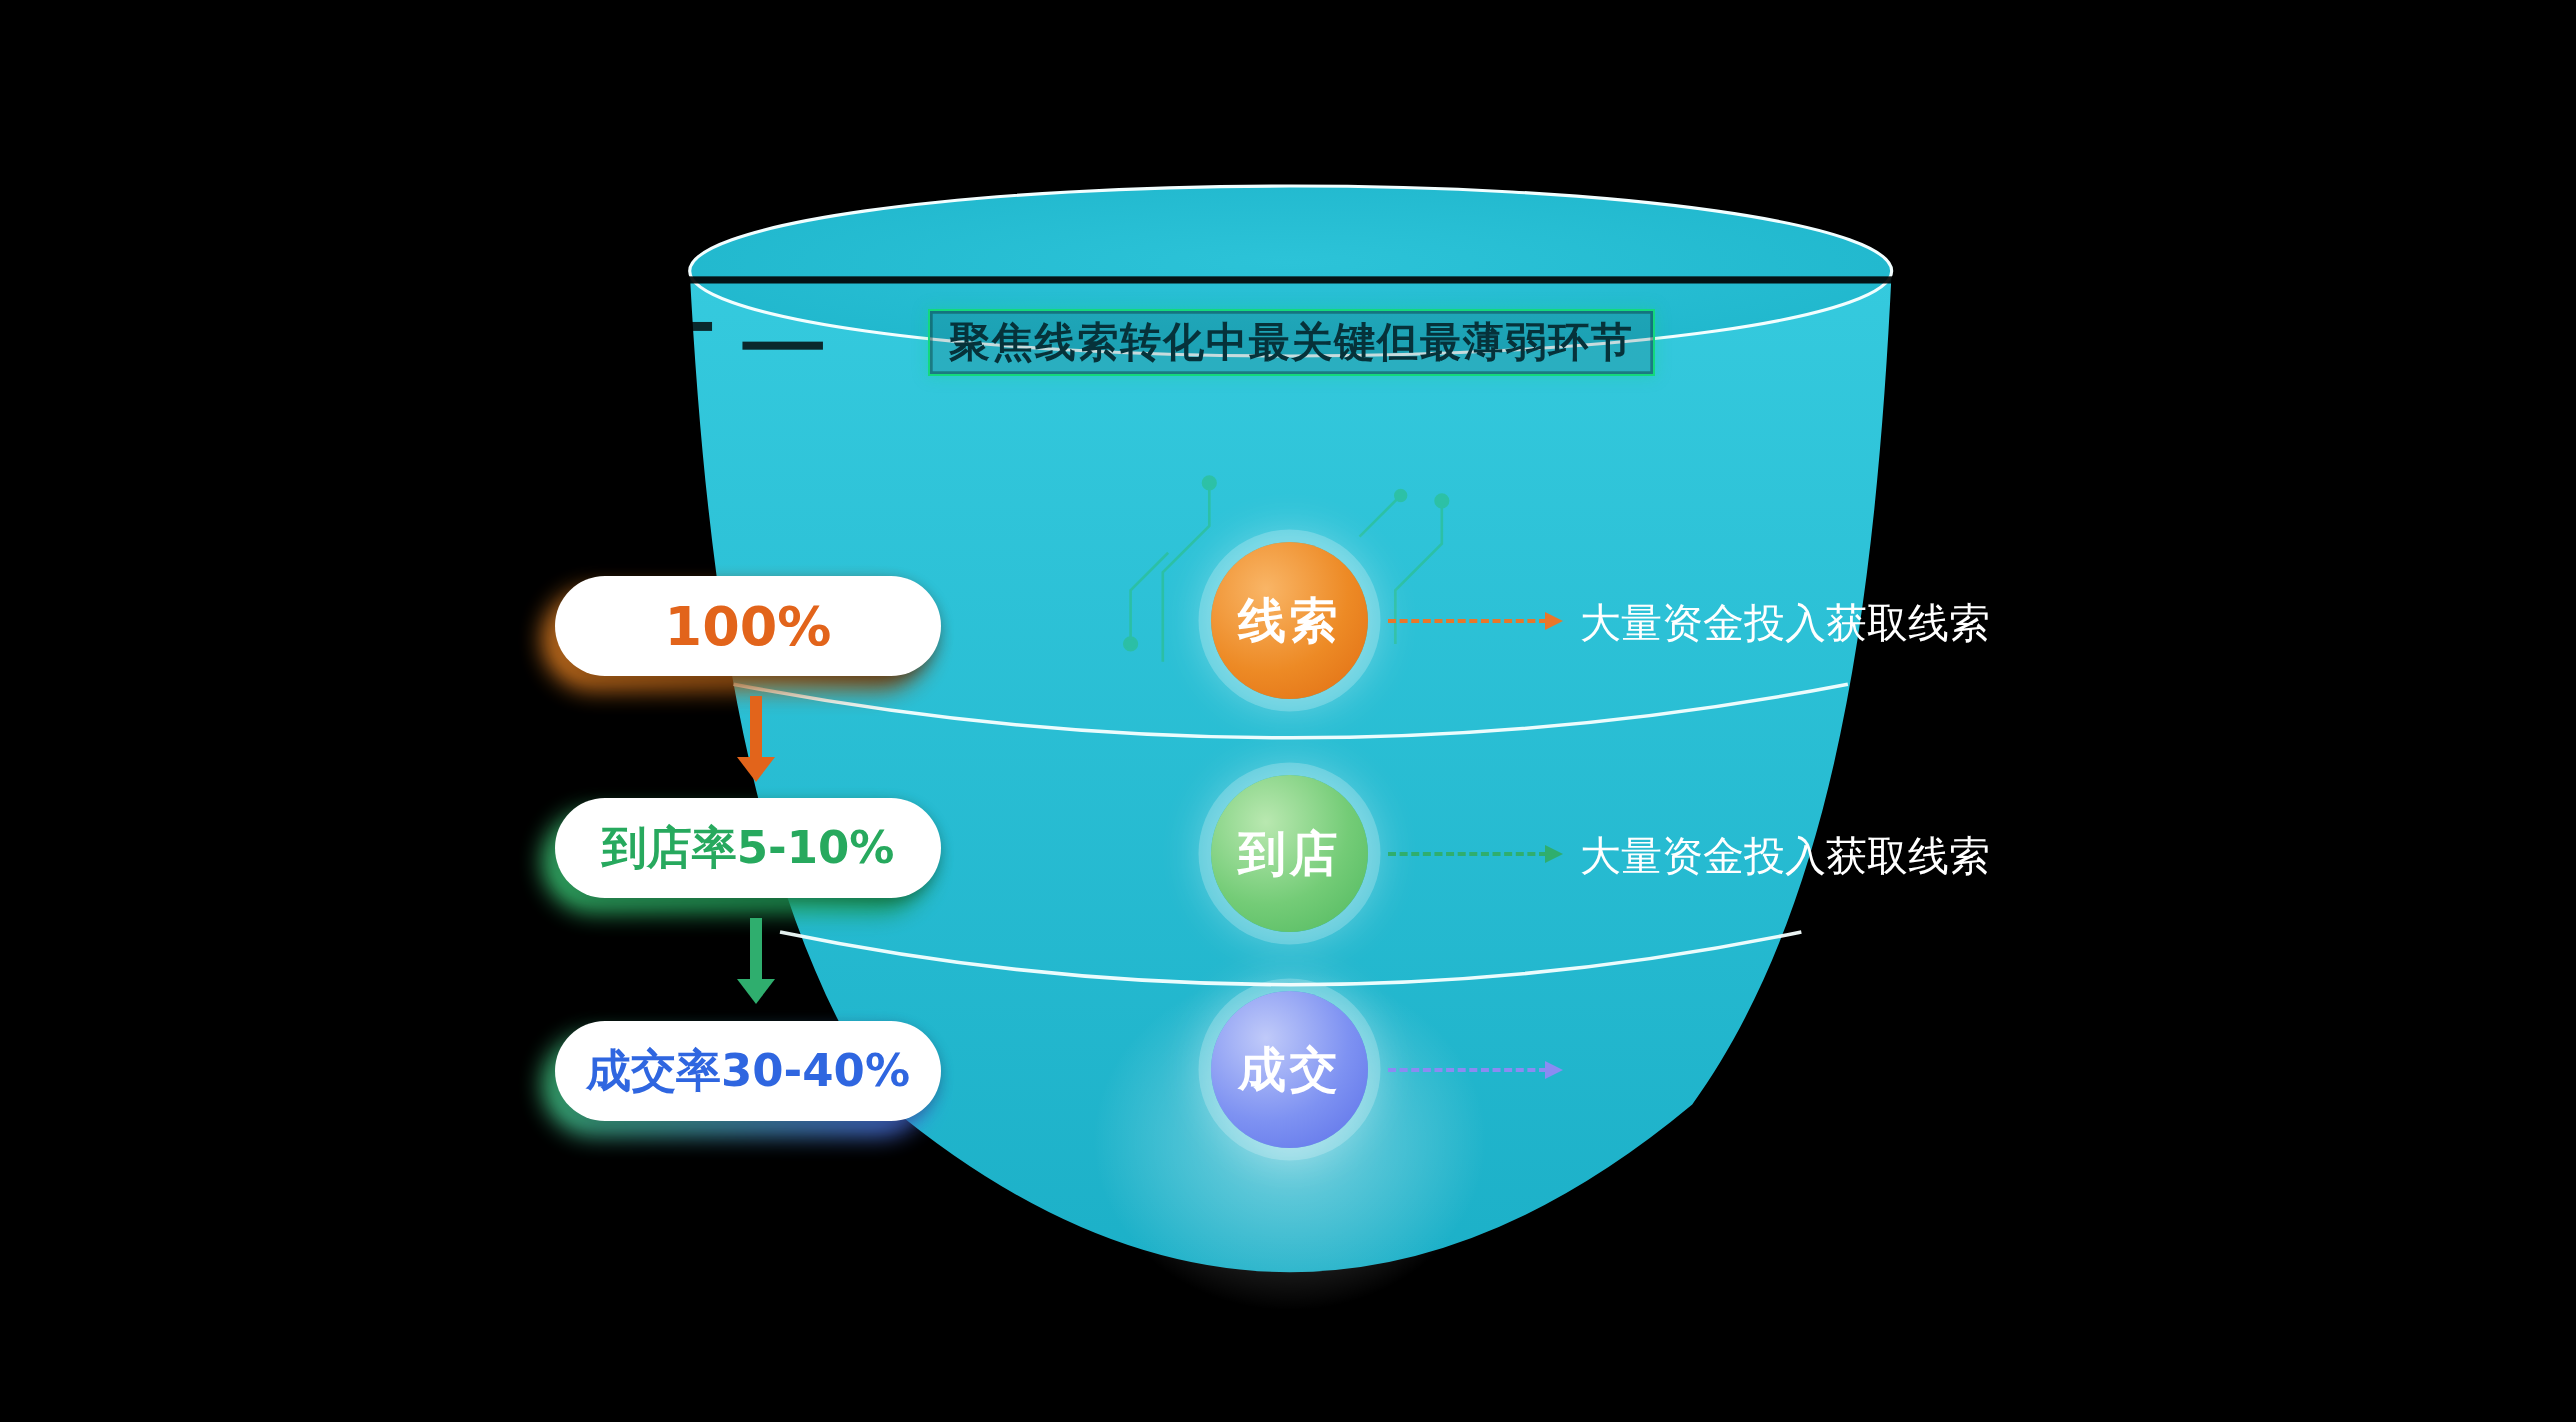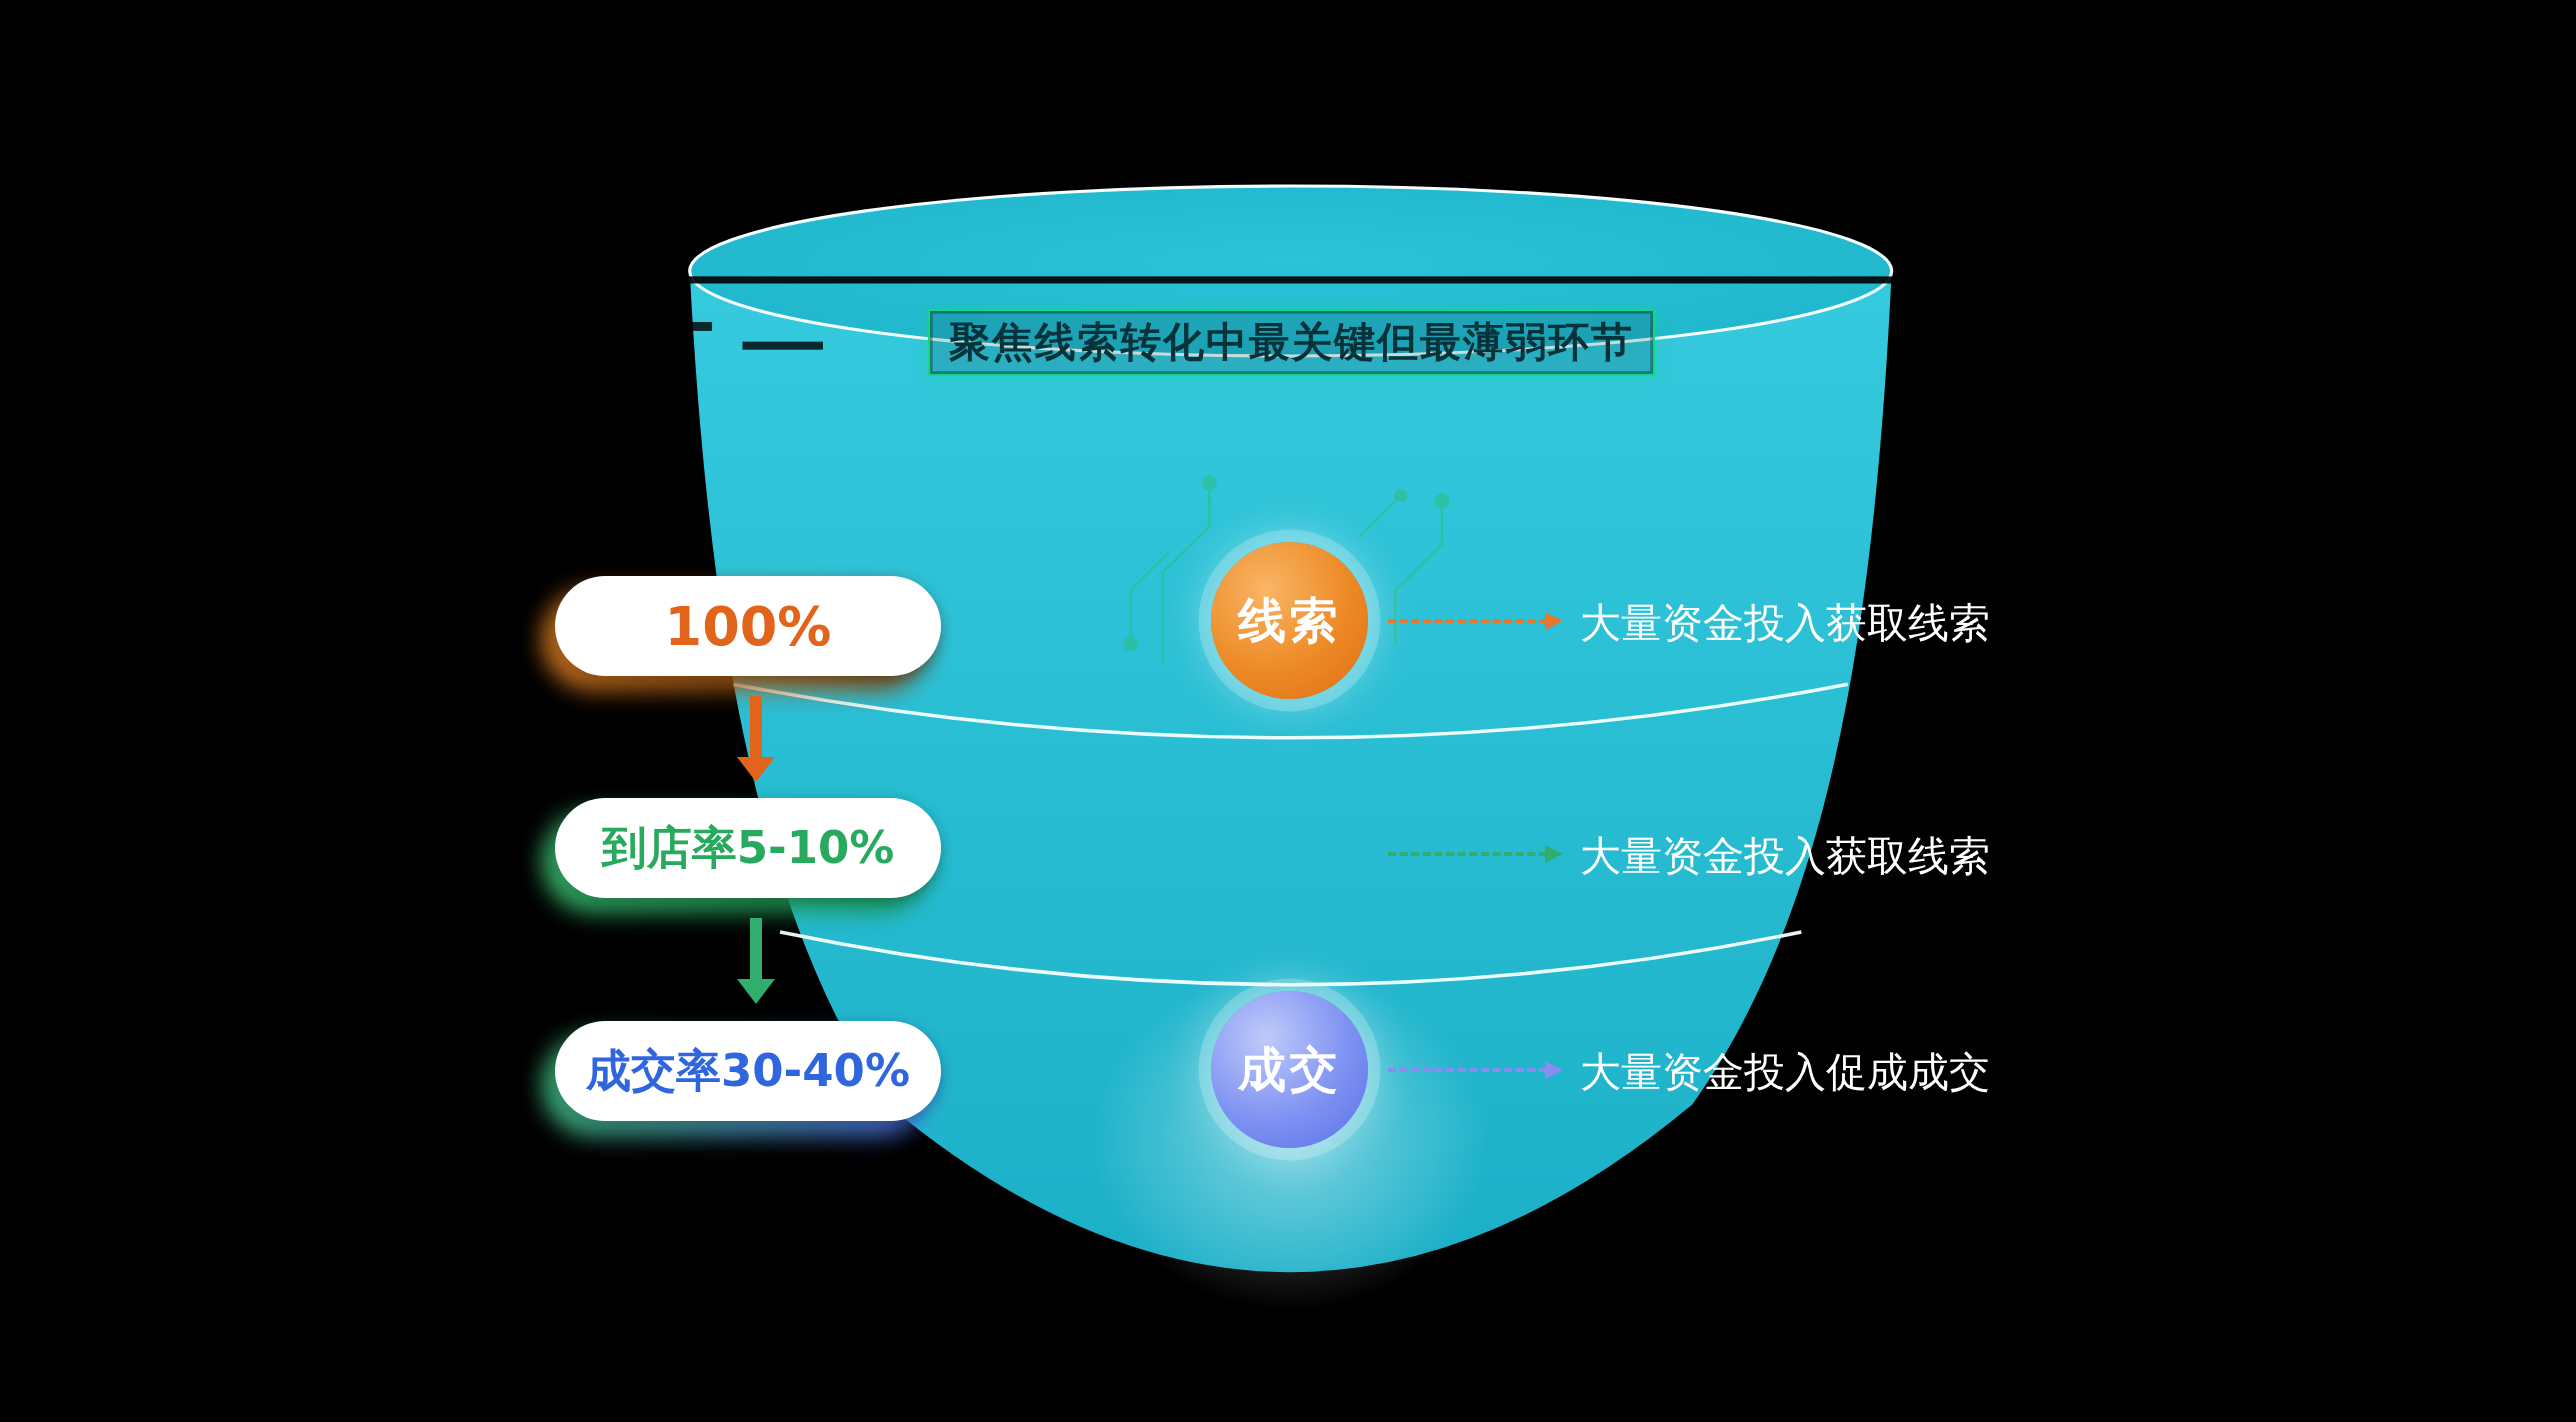--- a/index.html
+++ b/index.html
@@ -160,32 +160,32 @@
   <div class="pill-wrap s3">
     <div class="pill-glow glow3"></div>
     <div class="pill">
       <span>成交率30-40%</span>
     </div>
   </div>
 
   <div class="node node-leads">
     <span>线索</span>
   </div>
+  <div class="node node-visit">
+    <span>到店</span>
+  </div>
   <div class="node node-deal">
     <span>成交</span>
   </div>
 
   <div class="dash-arrow da1"></div>
   <div class="dash-arrow da2"></div>
   <div class="dash-arrow da3"></div>
 
   <div class="annotation an1">
     <span>大量资金投入获取线索</span>
   </div>
   <div class="annotation an2">
     <span>大量资金投入获取线索</span>
   </div>
-  <div class="annotation an3">
-    <span>大量资金投入促成成交</span>
-  </div>
 
 </div>
 
 
 </body></html>

